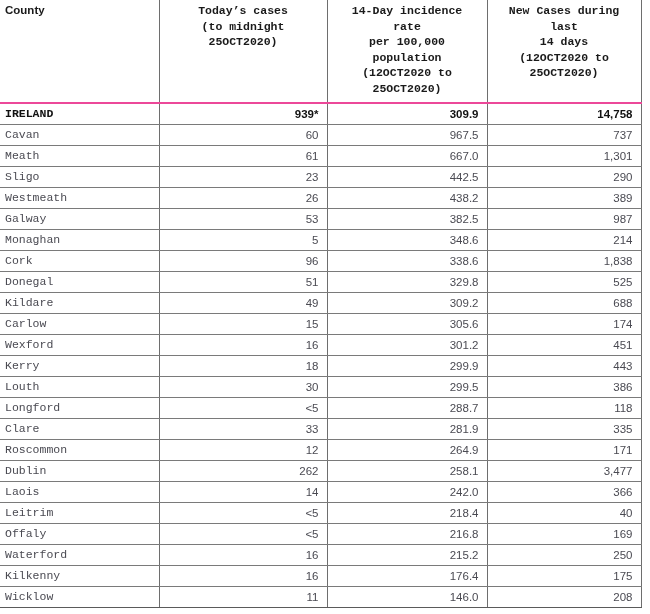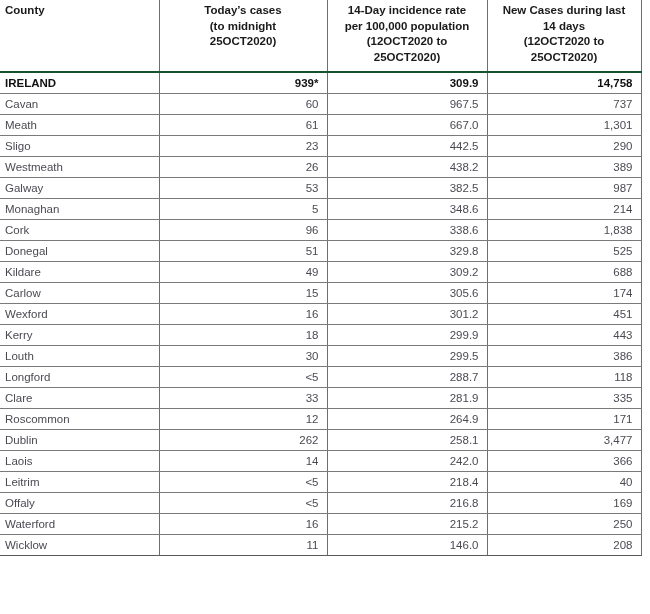--- a/index.html
+++ b/index.html
@@ -43,45 +43,47 @@
     vertical-align: top;
     box-sizing: border-box;
     border-right: 1px solid #6e6e6e;
   }
   thead th.h-county {
     text-align: left;
     padding-left: 5px;
   }
   thead th.h-num {
     text-align: center;
+    font-family: Liberation Mono, monospace;
   }
   thead th:last-child {
     border-right: 1px solid #6e6e6e;
   }
   thead tr {
-    border-bottom: 2px solid #14532d;
+    border-bottom: 2px solid #ec4899;
     margin-left: 20px;
   }
 
   
   tbody td {
     font-size: 11.5px;
     color: #4a4a52;
     height: 20px;
     line-height: 20px;
     padding: 0 8px;
     box-sizing: border-box;
     border-bottom: 1px solid #7a7a7a;
     border-right: 1px solid #6e6e6e;
     white-space: nowrap;
     overflow: hidden;
   }
   tbody td.county {
     text-align: left;
     padding-left: 5px;
+    font-family: Liberation Mono, monospace;
   }
   tbody td.num {
     text-align: right;
   }
   tbody tr.total td {
     font-weight: bold;
     color: #111111;
     border-bottom: 1px solid #7a7a7a;
   }
   tbody tr:last-child td {
@@ -234,20 +236,26 @@
           <td class="num">216.8</td>
           <td class="num">169</td>
         </tr>
         <tr>
           <td class="county">Waterford</td>
           <td class="num">16</td>
           <td class="num">215.2</td>
           <td class="num">250</td>
         </tr>
         <tr>
+          <td class="county">Kilkenny</td>
+          <td class="num">16</td>
+          <td class="num">176.4</td>
+          <td class="num">175</td>
+        </tr>
+        <tr>
           <td class="county">Wicklow</td>
           <td class="num">11</td>
           <td class="num">146.0</td>
           <td class="num">208</td>
         </tr>
       </tbody>
   </table>
 </div>
 
 </body></html>

